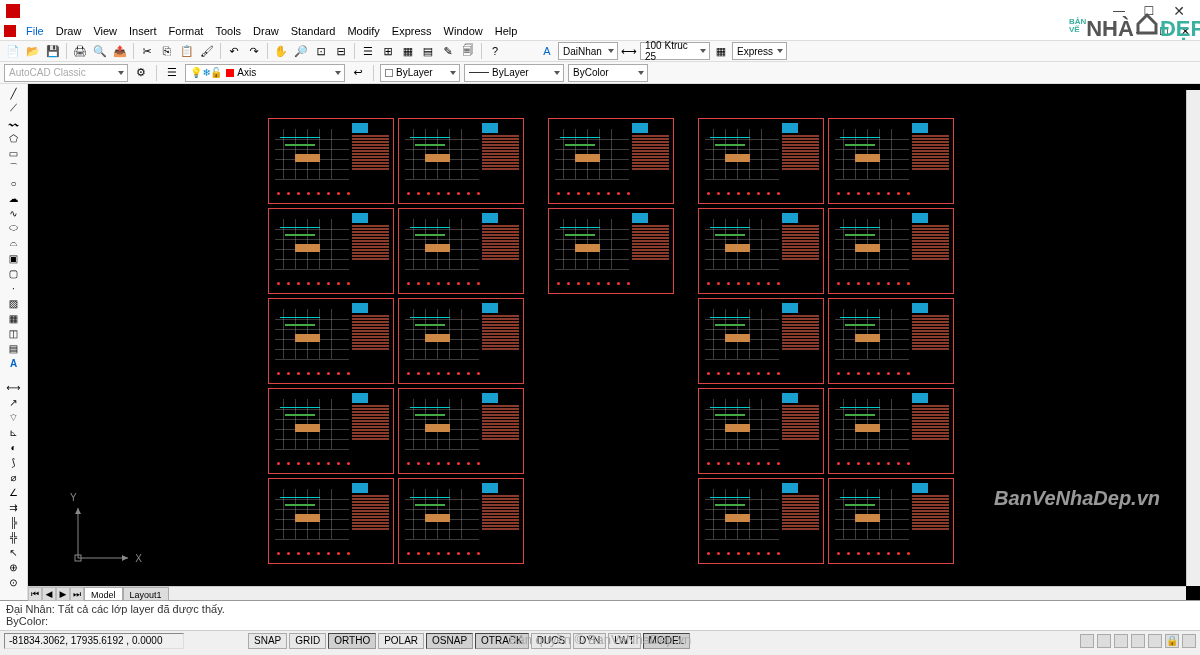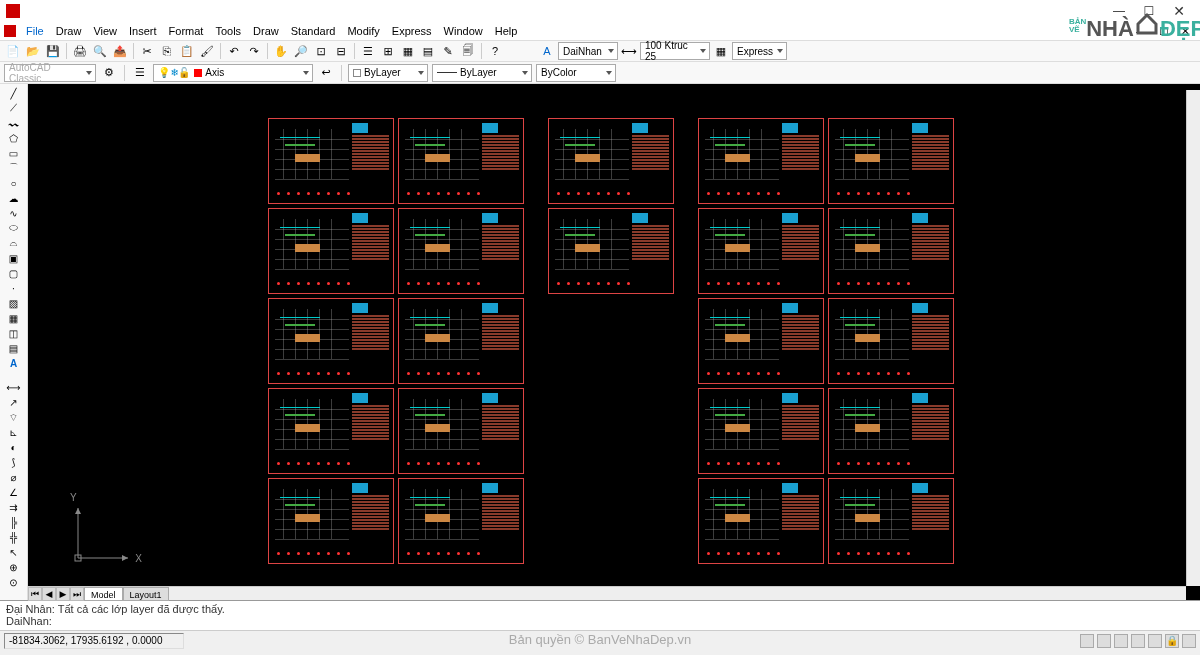--- a/index.html
+++ b/index.html
@@ -133,21 +133,21 @@
   <div style="width:30px"></div>
   <div class="tbtn" style="color:#06c">A</div>
   <div class="combo" style="width:60px">DaiNhan</div>
   <div class="tbtn">⟷</div>
   <div class="combo" style="width:70px">100 Ktruc 25</div>
   <div class="tbtn">▦</div>
   <div class="combo" style="width:55px">Express</div>
 </div>
 
 <div class="toolbar2">
-  <div class="combo" style="width:92px;color:#aaa">AutoCAD Classic</div>
+  <div class="combo" style="width:124px;color:#aaa">AutoCAD Classic</div>
   <div class="tbtn">⚙</div>
   <div class="sep"></div>
   <div class="tbtn">☰</div>
   <div class="combo" style="width:160px">
     <span style="color:#ca0">💡</span>
       <span style="color:#08c">❄</span>
       <span style="color:#999">🔓</span>
       <span style="width:8px;height:8px;background:#f00;margin:0 3px"></span>
     <span>Axis</span>
   </div>
@@ -1193,42 +1193,55 @@
           <line x1="10" y1="60" x2="60" y2="60" stroke="#888" stroke-width="1"></line>
           <polygon points="60,60 54,57 54,63" fill="#888"></polygon>
           <line x1="10" y1="60" x2="10" y2="10" stroke="#888" stroke-width="1"></line>
           <polygon points="10,10 7,16 13,16" fill="#888"></polygon>
           <rect x="7" y="57" width="6" height="6" fill="none" stroke="#888"></rect>
         </svg>
         <span style="position:absolute;right:-4px;bottom:6px">X</span>
         <span style="position:absolute;left:2px;top:-6px">Y</span>
       </div>
 
+      <div class="watermark-text">BanVeNhaDep.vn</div>
     </div>
 
     <div class="scroll-h">
       <div class="navbtn">⏮</div>
       <div class="navbtn">◀</div>
       <div class="navbtn">▶</div>
       <div class="navbtn">⏭</div>
       <div class="tab active">Model</div>
       <div class="tab">Layout1</div>
     </div>
     <div class="scroll-v"></div>
   </div>
 </div>
 
 <div class="cmdline">
   <div class="line">Đại Nhân: Tất cả các lớp layer đã được thấy.</div>
-  <div class="line">DaiNhan:</div>
+  <div class="line">ByColor:</div>
 </div>
 
 <div class="statusbar">
   <div class="coords">-81834.3062, 17935.6192 , 0.0000</div>
   <div style="width:60px"></div>
+  <div id="status-btns" style="display:flex;gap:2px">
+      <div class="sbtn">SNAP</div>
+      <div class="sbtn">GRID</div>
+      <div class="sbtn active">ORTHO</div>
+      <div class="sbtn">POLAR</div>
+      <div class="sbtn active">OSNAP</div>
+      <div class="sbtn active">OTRACK</div>
+      <div class="sbtn">DUCS</div>
+      <div class="sbtn">DYN</div>
+      <div class="sbtn">LWT</div>
+      <div class="sbtn active">MODEL</div>
+    </div>
   <div class="spacer"></div>
   <div class="tray">
     <div class="ti"></div>
     <div class="ti"></div>
     <div class="ti"></div>
     <div class="ti"></div>
     <div class="ti"></div>
     <div class="ti">🔒</div>
     <div class="ti"></div>
   </div>

